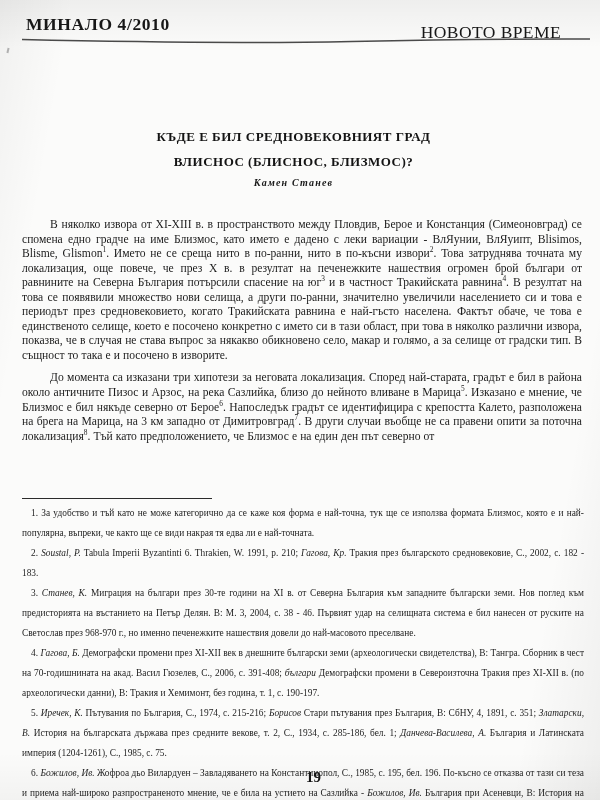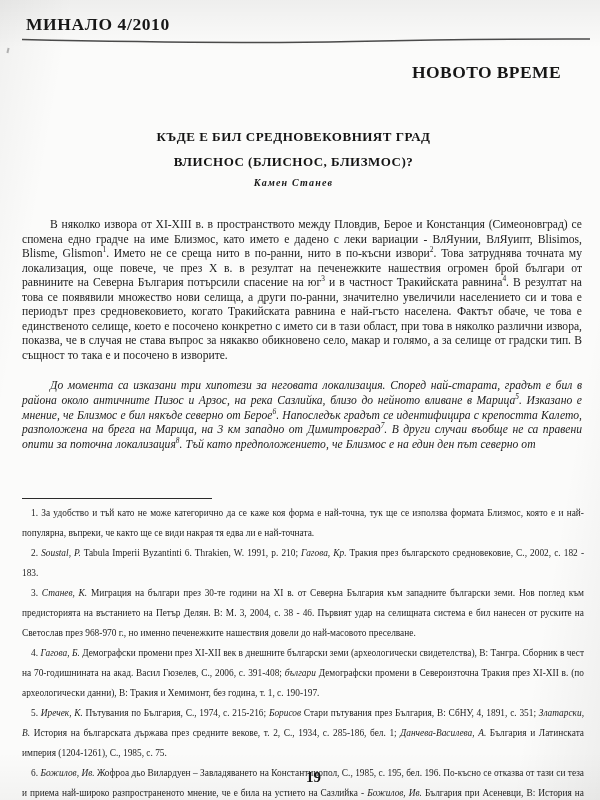--- a/index.html
+++ b/index.html
@@ -46,26 +46,25 @@
     font-size: 17.5px;
     letter-spacing: 0.6px;
     color: #171717;
     white-space: nowrap;
   }
   .runhead-right {
     position: absolute;
     right: 0;
     top: 8px;
     font-family: "Liberation Serif", "DejaVu Serif", serif;
-    font-weight: bold;
+    font-weight: normal;
     font-size: 17.5px;
     letter-spacing: 0.4px;
     color: #171717;
     white-space: nowrap;
-    margin-top: 40px;
   }
   .runhead-rule {
     position: absolute;
     left: 22px;
     top: 38px;
     width: 568px;
     height: 6px;
     overflow: visible;
   }
 
@@ -109,21 +108,21 @@
     font-family: "Liberation Serif", "DejaVu Serif", serif;
     font-size: 11.6px;
     line-height: 14.55px;
     text-align: justify;
     text-justify: inter-word;
     color: #1b1b1b;
     text-indent: 28px;
     word-spacing: 0.2px;
     hyphens: manual;
   }
-  .para + .para { margin-top: 16px; font-style: italic; }
+  .para + .para { margin-top: 8px; }
   sup {
     font-size: 7.4px;
     vertical-align: super;
     line-height: 0;
   }
 
   
   .fn-rule {
     position: absolute;
     left: 22px;

